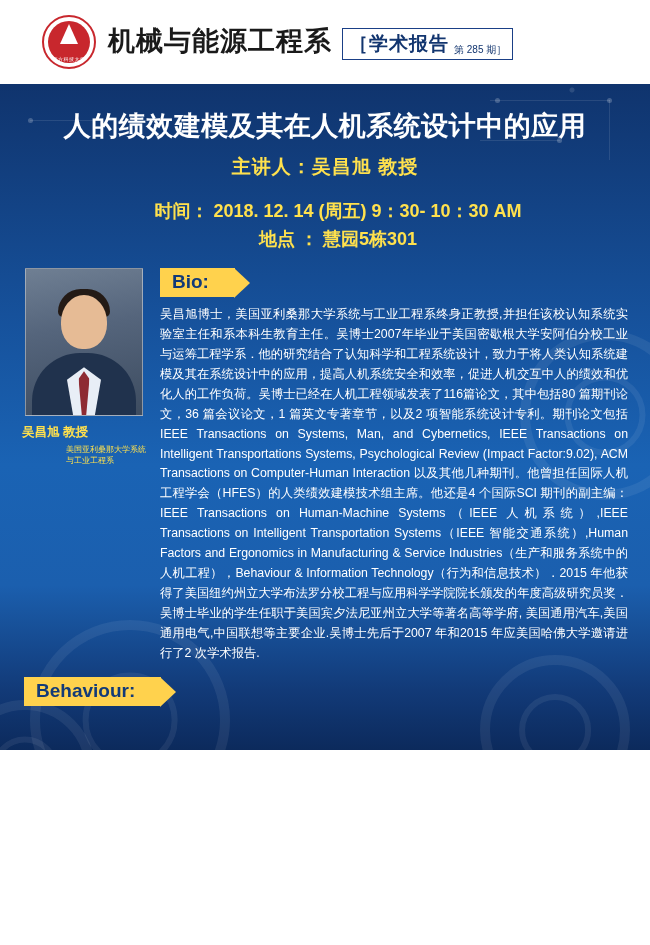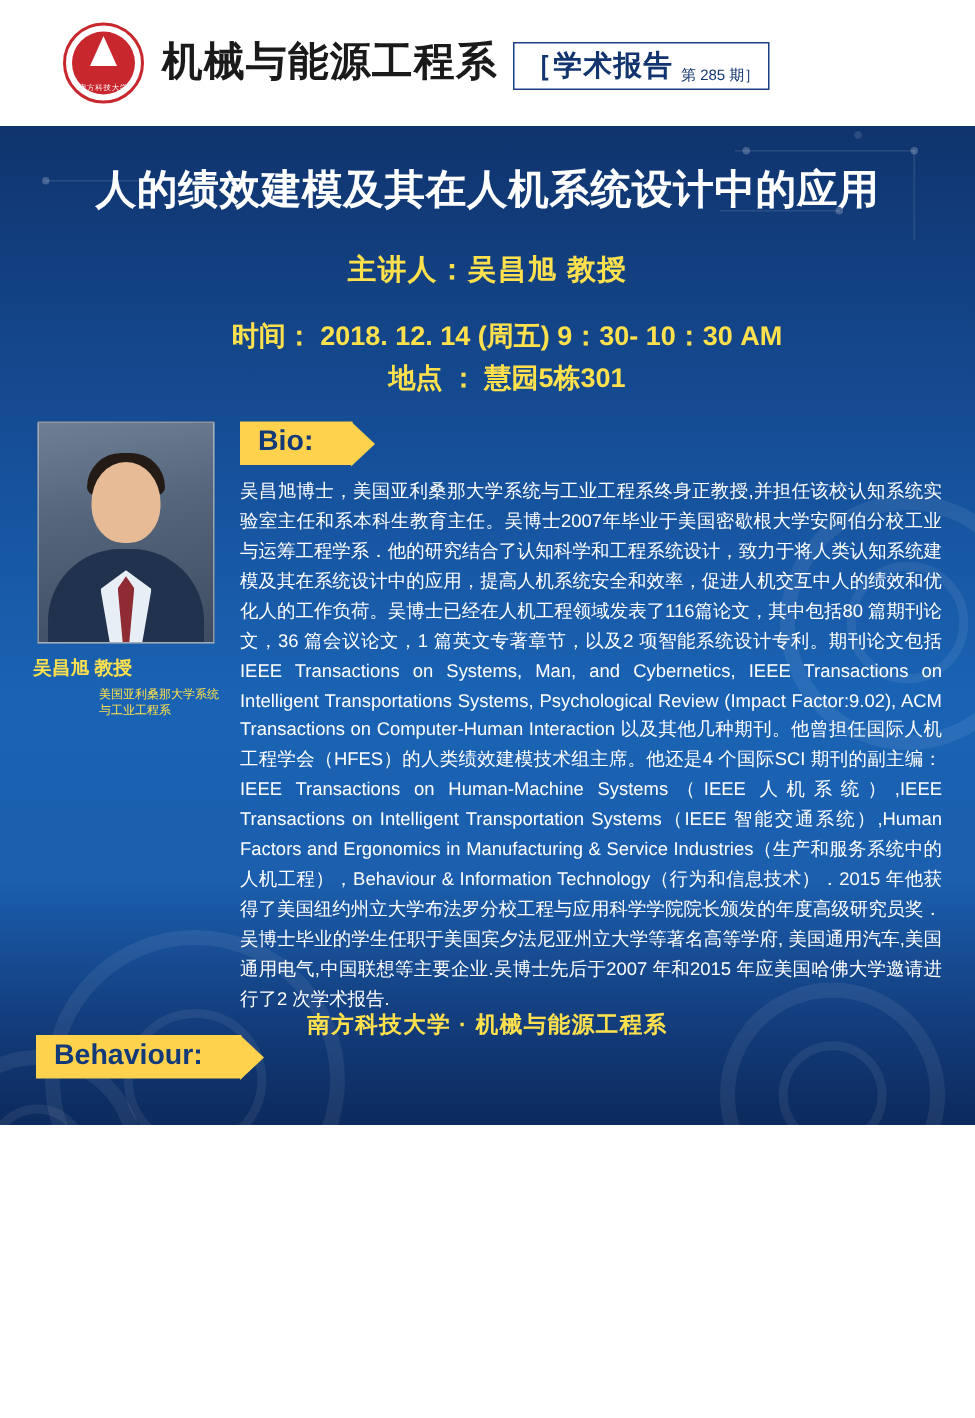--- a/index.html
+++ b/index.html
@@ -96,21 +96,21 @@
   }
   .hdr-spacer{flex:1;}
 
   
   .title-wrap{position:relative;padding:26px 24px 0;text-align:center;}
   .title{
     font-size:27px;font-weight:bold;color:#ffffff;letter-spacing:.5px;
     line-height:1.2;
   }
   .speaker{
-    margin-top:25px;
+    margin-top:12px;
     font-size:19px;font-weight:bold;color:#ffe14d;letter-spacing:1px;
   }
   .meta{
     margin-top:18px;padding-left:26px;text-align:center;
     color:#ffe14d;font-weight:bold;font-size:18px;line-height:1.55;
   }
   .meta .row{display:block;}
 
   
   .body{
@@ -260,16 +260,15 @@
       <div class="sec-label">Bio:</div>
       <div class="para">吴昌旭博士，美国亚利桑那大学系统与工业工程系终身正教授,并担任该校认知系统实验室主任和系本科生教育主任。吴博士2007年毕业于美国密歇根大学安阿伯分校工业与运筹工程学系．他的研究结合了认知科学和工程系统设计，致力于将人类认知系统建模及其在系统设计中的应用，提高人机系统安全和效率，促进人机交互中人的绩效和优化人的工作负荷。吴博士已经在人机工程领域发表了116篇论文，其中包括80 篇期刊论文，36 篇会议论文，1 篇英文专著章节，以及2 项智能系统设计专利。期刊论文包括IEEE Transactions on Systems, Man, and Cybernetics, IEEE Transactions on Intelligent Transportations Systems, Psychological Review (Impact Factor:9.02), ACM Transactions on Computer-Human Interaction 以及其他几种期刊。他曾担任国际人机工程学会（HFES）的人类绩效建模技术组主席。他还是4 个国际SCI 期刊的副主编：IEEE Transactions on Human-Machine Systems（IEEE 人机系统）,IEEE Transactions on Intelligent Transportation Systems（IEEE 智能交通系统）,Human Factors and Ergonomics in Manufacturing &amp; Service Industries（生产和服务系统中的人机工程），Behaviour &amp; Information Technology（行为和信息技术）．2015 年他获得了美国纽约州立大学布法罗分校工程与应用科学学院院长颁发的年度高级研究员奖．吴博士毕业的学生任职于美国宾夕法尼亚州立大学等著名高等学府, 美国通用汽车,美国通用电气,中国联想等主要企业.吴博士先后于2007 年和2015 年应美国哈佛大学邀请进行了2 次学术报告.</div>
     </div>
   </div>
 
   <div class="abstract-wrap">
     <div class="sec-label">Behaviour:</div>
   </div>
 
   <div class="footer">
-    <div class="l1">南方科技大学 · 机械与能源工程系</div>
   </div>
 
 </div>
 
 </body></html>

